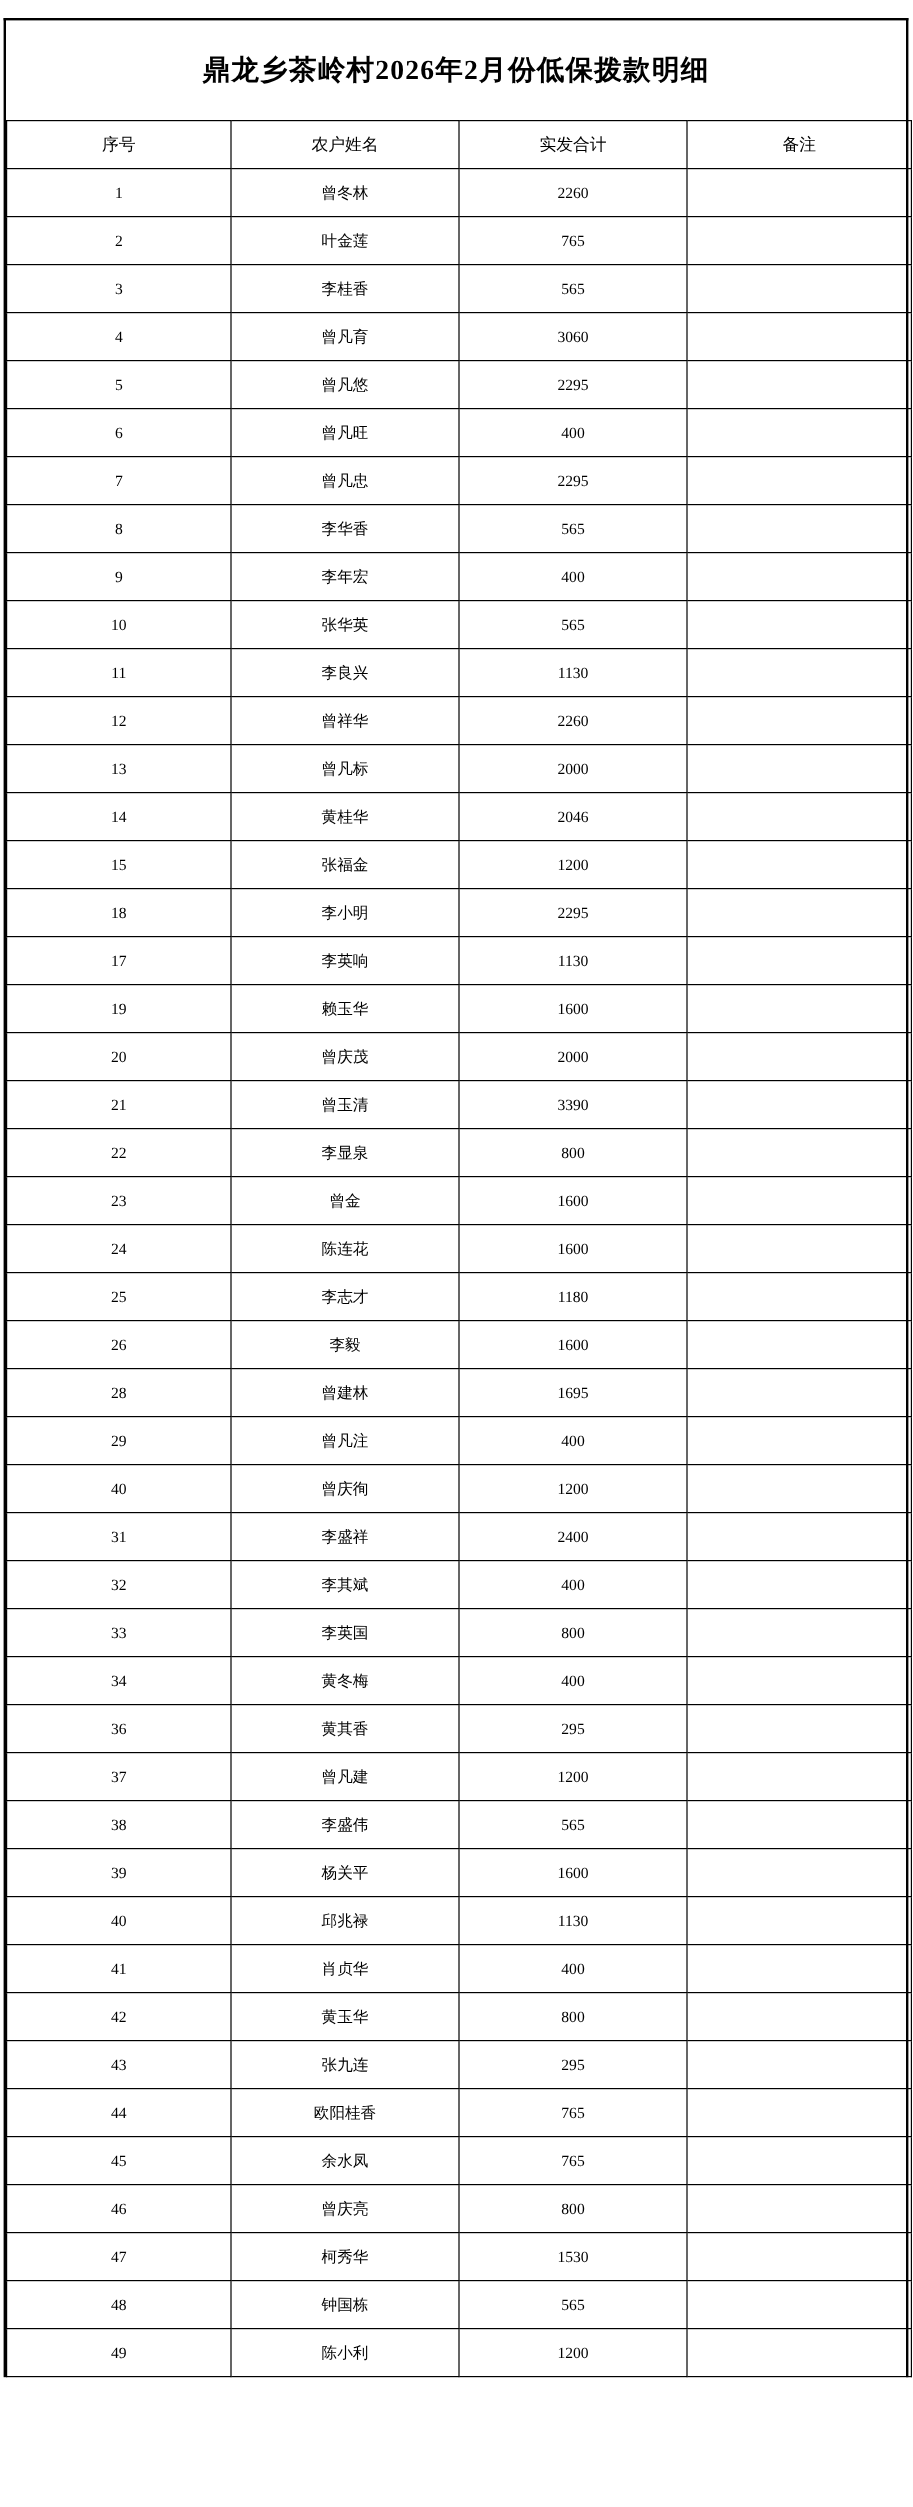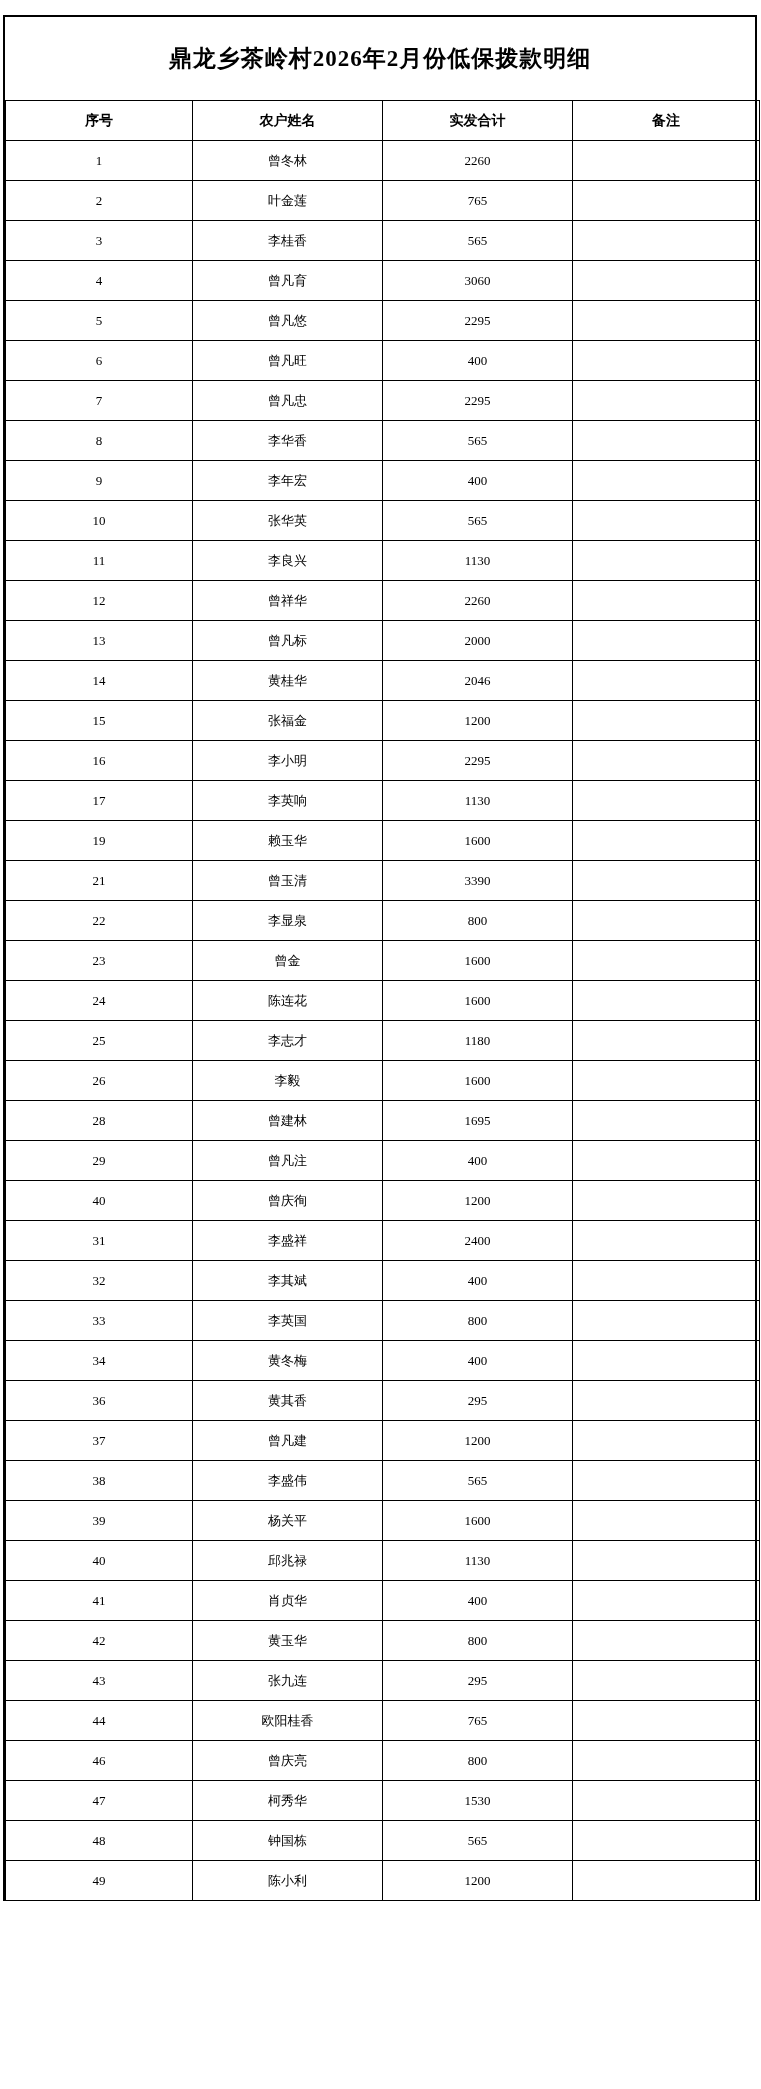--- a/index.html
+++ b/index.html
@@ -46,21 +46,21 @@
     border: 1px solid #000000;
     height: 39px;
     text-align: center;
     vertical-align: middle;
     font-size: 13px;
     padding: 0;
     overflow: hidden;
     white-space: nowrap;
   }
   table.grid th {
-    font-weight: bold;
+    font-weight: normal;
     font-size: 14px;
   }
   col.c0 { width: 187px; }
   col.c1 { width: 190px; }
   col.c2 { width: 190px; }
   col.c3 { width: 187px; }
 </style>
 </head>
 <body>
 
@@ -167,38 +167,44 @@
             <td>2046</td>
             <td></td>
           </tr>
           <tr>
             <td>15</td>
             <td>张福金</td>
             <td>1200</td>
             <td></td>
           </tr>
           <tr>
-            <td>16</td>
+            <td>18</td>
             <td>李小明</td>
             <td>2295</td>
             <td></td>
           </tr>
           <tr>
             <td>17</td>
             <td>李英响</td>
             <td>1130</td>
             <td></td>
           </tr>
           <tr>
             <td>19</td>
             <td>赖玉华</td>
             <td>1600</td>
             <td></td>
           </tr>
           <tr>
+            <td>20</td>
+            <td>曾庆茂</td>
+            <td>2000</td>
+            <td></td>
+          </tr>
+          <tr>
             <td>21</td>
             <td>曾玉清</td>
             <td>3390</td>
             <td></td>
           </tr>
           <tr>
             <td>22</td>
             <td>李显泉</td>
             <td>800</td>
             <td></td>
@@ -313,20 +319,26 @@
           </tr>
           <tr>
             <td>43</td>
             <td>张九连</td>
             <td>295</td>
             <td></td>
           </tr>
           <tr>
             <td>44</td>
             <td>欧阳桂香</td>
+            <td>765</td>
+            <td></td>
+          </tr>
+          <tr>
+            <td>45</td>
+            <td>余水凤</td>
             <td>765</td>
             <td></td>
           </tr>
           <tr>
             <td>46</td>
             <td>曾庆亮</td>
             <td>800</td>
             <td></td>
           </tr>
           <tr>

